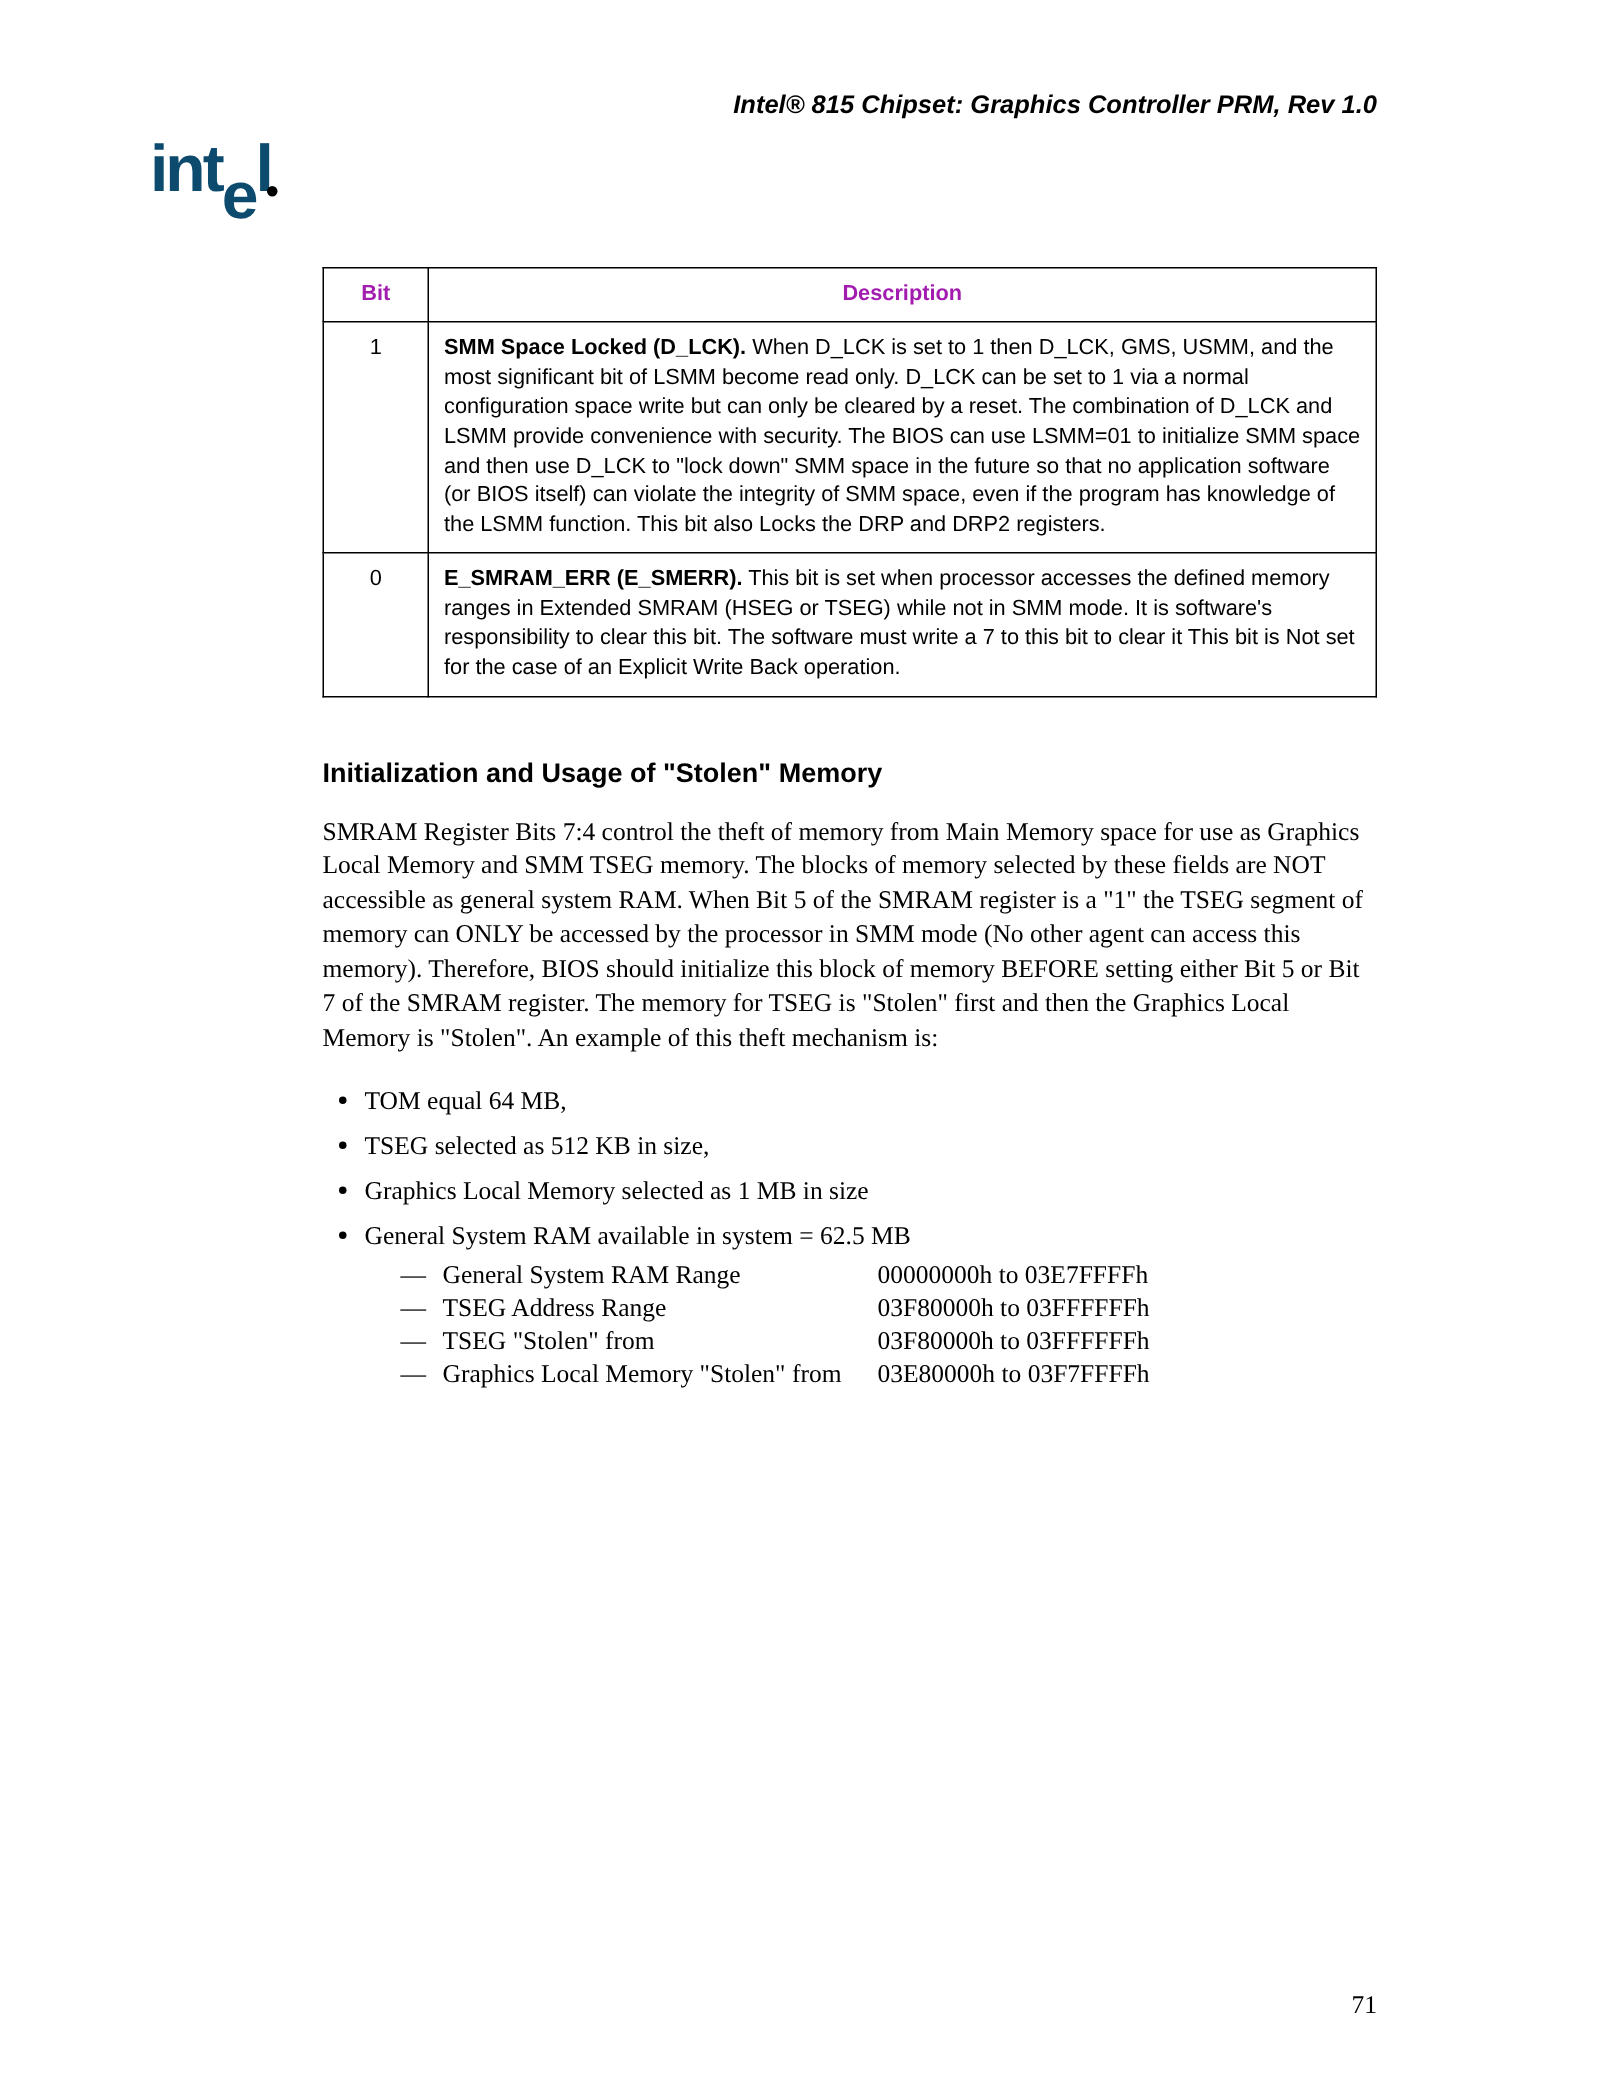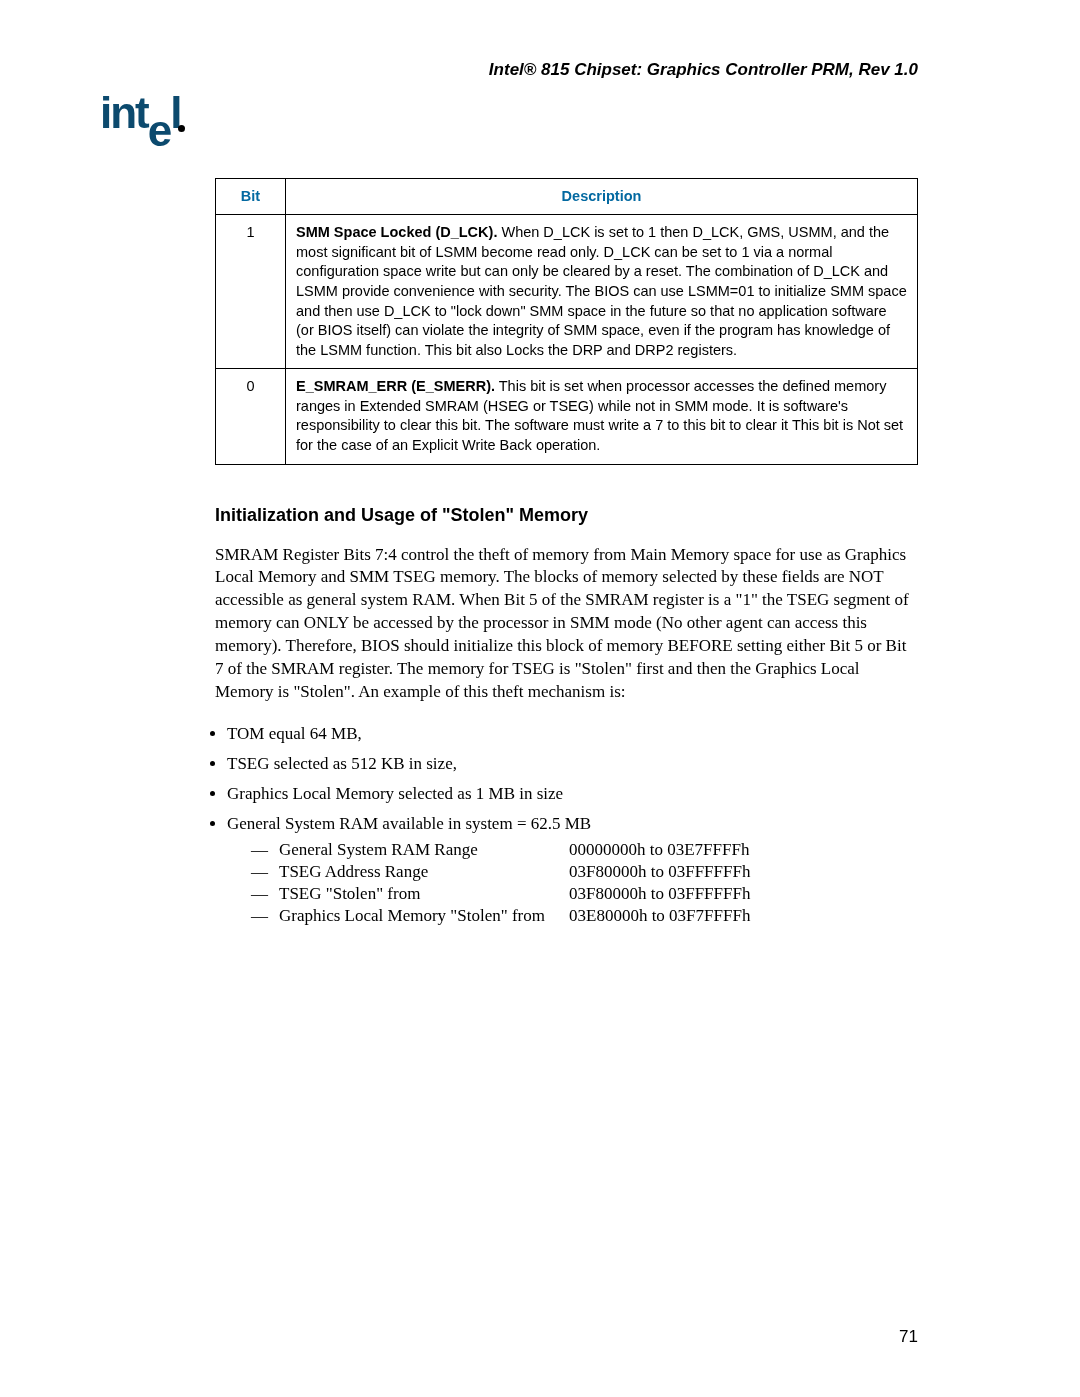--- a/index.html
+++ b/index.html
@@ -4,32 +4,32 @@
 <style>
   * { box-sizing: border-box; margin: 0; padding: 0; }
   html, body { width: 1080px; height: 1397px; background: #fff; font-family: Arial, Helvetica, sans-serif; color: #000; }
   .page { position: relative; width: 1018px; height: 1397px; padding: 60px 100px 20px 100px; }
   .header-title { text-align: right; font-style: italic; font-weight: bold; font-size: 17px; margin-bottom: 8px; }
   .logo { font-family: Arial, Helvetica, sans-serif; font-weight: bold; font-size: 44px; letter-spacing: -2px; color: #0c4a6e; margin-bottom: 30px; }
   .logo .dot { display: inline-block; width: 7px; height: 7px; background: #000; border-radius: 50%; vertical-align: baseline; position: relative; top: 4px; margin-left: -2px; margin-right: -2px; }
   .content-body { margin-left: 115px; }
   table.bits { border-collapse: collapse; width: 100%; margin-bottom: 40px; }
   table.bits th, table.bits td { border: 1px solid #000; padding: 8px 10px; vertical-align: top; font-size: 14.5px; line-height: 1.35; }
-  table.bits th { color: #0369a1; font-weight: bold; text-align: center; }
+  table.bits th { color: #a21caf; font-weight: bold; text-align: center; }
   table.bits td.bit-col { text-align: center; width: 70px; }
   .sect-head { font-weight: bold; font-size: 18px; margin-bottom: 18px; }
   .para { font-family: "Times New Roman", Times, serif; font-size: 17px; line-height: 1.35; margin-bottom: 20px; }
-  ul.b1 { list-style: disc; margin-left: 12px; font-family: "Times New Roman", Times, serif; font-size: 17px; }
+  ul.b1 { list-style: disc; margin-left: 28px; font-family: "Times New Roman", Times, serif; font-size: 17px; }
   ul.b1 > li { margin-bottom: 10px; }
   .sub { margin-top: 6px; margin-left: 24px; }
   .sub-row { display: flex; align-items: baseline; margin-bottom: 2px; font-family: "Times New Roman", Times, serif; font-size: 17px; }
   .dash { width: 28px; flex: 0 0 28px; text-align: left; }
   .lab { width: 290px; flex: 0 0 290px; }
   .val { flex: 1; }
-  .page-num { position: absolute; bottom: 50px; right: 100px; font-family: Liberation Sans, sans-serif; font-size: 17px; }
+  .page-num { position: absolute; bottom: 50px; right: 100px; font-family: Liberation Serif, serif; font-size: 17px; }
 </style>
 </head>
 <body>
 
 <div class="page">
 
   <div class="header-title">Intel® 815 Chipset: Graphics Controller PRM, Rev 1.0</div>
 
   <div class="logo">int<sub style="font-size:44px;position:relative;top:8px;">e</sub>l<span class="dot"></span></div>
 

